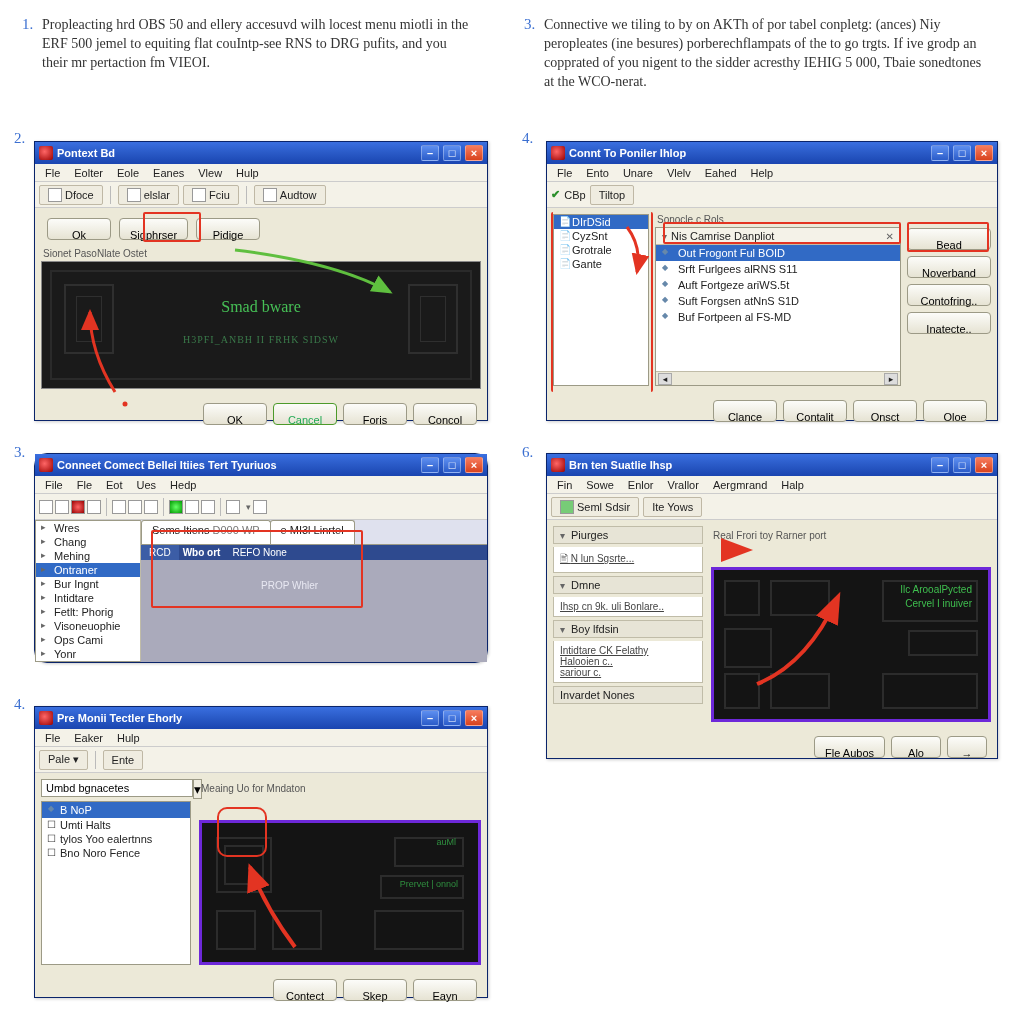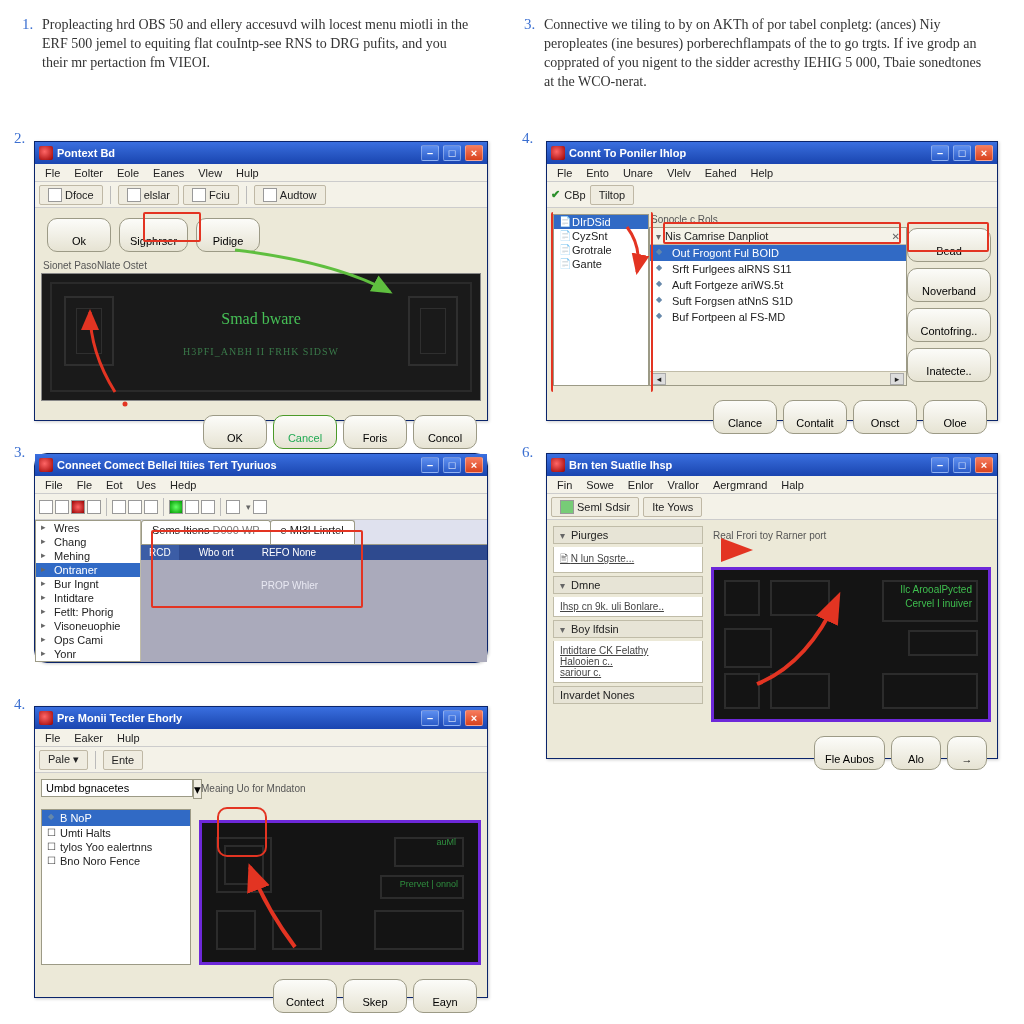--- a/index.html
+++ b/index.html
@@ -101,24 +101,24 @@
     width: 14px; height: 14px;
     border: 1px solid #999;
     background: #fff;
   }
   .content {
     padding: 6px;
   }
   .btn {
     height: 16px;
     min-width: 64px;
-    padding: 16px 10px;
+    padding: 10px 10px;
     background: linear-gradient(#fcfcf9, #e6e3d3);
     border: 1px solid #9c9a86;
-    border-radius: 10px;
+    border-radius: 4px;
     font-size: 11px;
     cursor: pointer;
   }
   .btn.green { border-color: #4c9a2a; color:#2a5; }
   .btn-row {
     display: flex; justify-content: flex-end; gap: 6px; padding: 8px 10px;
   }
   
   .inner-label { font-size: 10px; color: #555; margin: 4px 2px 2px; }
   .panel-dark {
@@ -326,21 +326,21 @@
     <span>Eahed</span>
     <span>Help</span>
   </div>
   <div class="toolbar">
     <span style="color:#2a8f2a;font-weight:bold;">✔</span>
     <span>CBp</span>
     <div class="tool-btn">
         <span>Tiltop</span>
       </div>
   </div>
-  <div class="content" style="display:flex; gap:0; height:184px;">
+  <div class="content" style="display:flex; gap:6px; height:184px;">
     <div class="tree" style="width:96px;">
       <div class="tree-item iconed sel">DIrDSid</div>
       <div class="tree-item iconed">CyzSnt</div>
       <div class="tree-item iconed">Grotrale</div>
       <div class="tree-item iconed">Gante</div>
     </div>
     <div style="flex:1; display:flex; flex-direction:column;">
       <div class="inner-label" style="margin-top:0">Sonocle c Rols</div>
       <div class="listbox" style="flex:1; display:flex; flex-direction:column;">
         <div class="list-header">
@@ -438,21 +438,21 @@
       <div class="tree-item">Mnia</div>
 
     </div>
     <div style="flex:1; background:#aab; position:relative;">
       <div class="tab-head" style="background:#dfe1ee;">
         <div class="tab"><span>Sems Itiens</span> <span style="color:#777;">D000 WP</span></div>
         <div class="tab">e MI3l Linrtel</div>
       </div>
       <div style="display:flex; background:#2e4a8f; color:#fff; font-size:10px;">
         <div style="padding:2px 8px; background:#3c5da6;">RCD</div>
-        <div style="padding:2px 20px;">Wbo ort</div>
+        <div style="padding:2px 4px;font-weight:bold;">Wbo ort</div>
         <div style="padding:2px 8px;">REFO None</div>
       </div>
       <div style="position:absolute; left:120px; top:60px; color:#e8e8f2; font-size:10px;">PROP Whler</div>
     </div>
   </div>
   <div class="hl-red" style="left:116px; top:76px; width:212px; height:78px;"></div>
 </div>
 
 <div class="window" style="left:34px; top:706px; width:454px; height:292px;">
   <div class="titlebar">
@@ -467,21 +467,21 @@
     <span>Fle</span>
     <span>Eaker</span>
     <span>Hulp</span>
   </div>
   <div class="toolbar">
     <div class="tool-btn">Pale ▾</div>
     <div class="sep"></div>
     <div class="tool-btn">Ente</div>
   </div>
   <div class="content" style="display:flex; gap:8px; height:198px;">
-    <div style="width:150px; display:flex; flex-direction:column; gap:10px;">
+    <div style="width:150px; display:flex; flex-direction:column; gap:2px;">
       <div style="display:flex;">
         <input type="text" readonly="" style="flex: 1 1 0%; height: 18px; font-size: 11px; border: 1px solid rgb(156, 154, 134); background: rgb(255, 255, 255); padding: 0px 4px;" value="Umbd bgnacetes">
         <button style="width:18px;height:20px;border:1px solid #9c9a86;background:#efece0;">▾</button>
       </div>
       <div class="listbox" style="flex:1;">
         <div class="row sel" style="padding-left:18px;">B NoP</div>
         <div class="tree-item check">Umti Halts</div>
         <div class="tree-item check">tylos Yoo ealertnns</div>
         <div class="tree-item check">Bno Noro Fence</div>
       </div>

